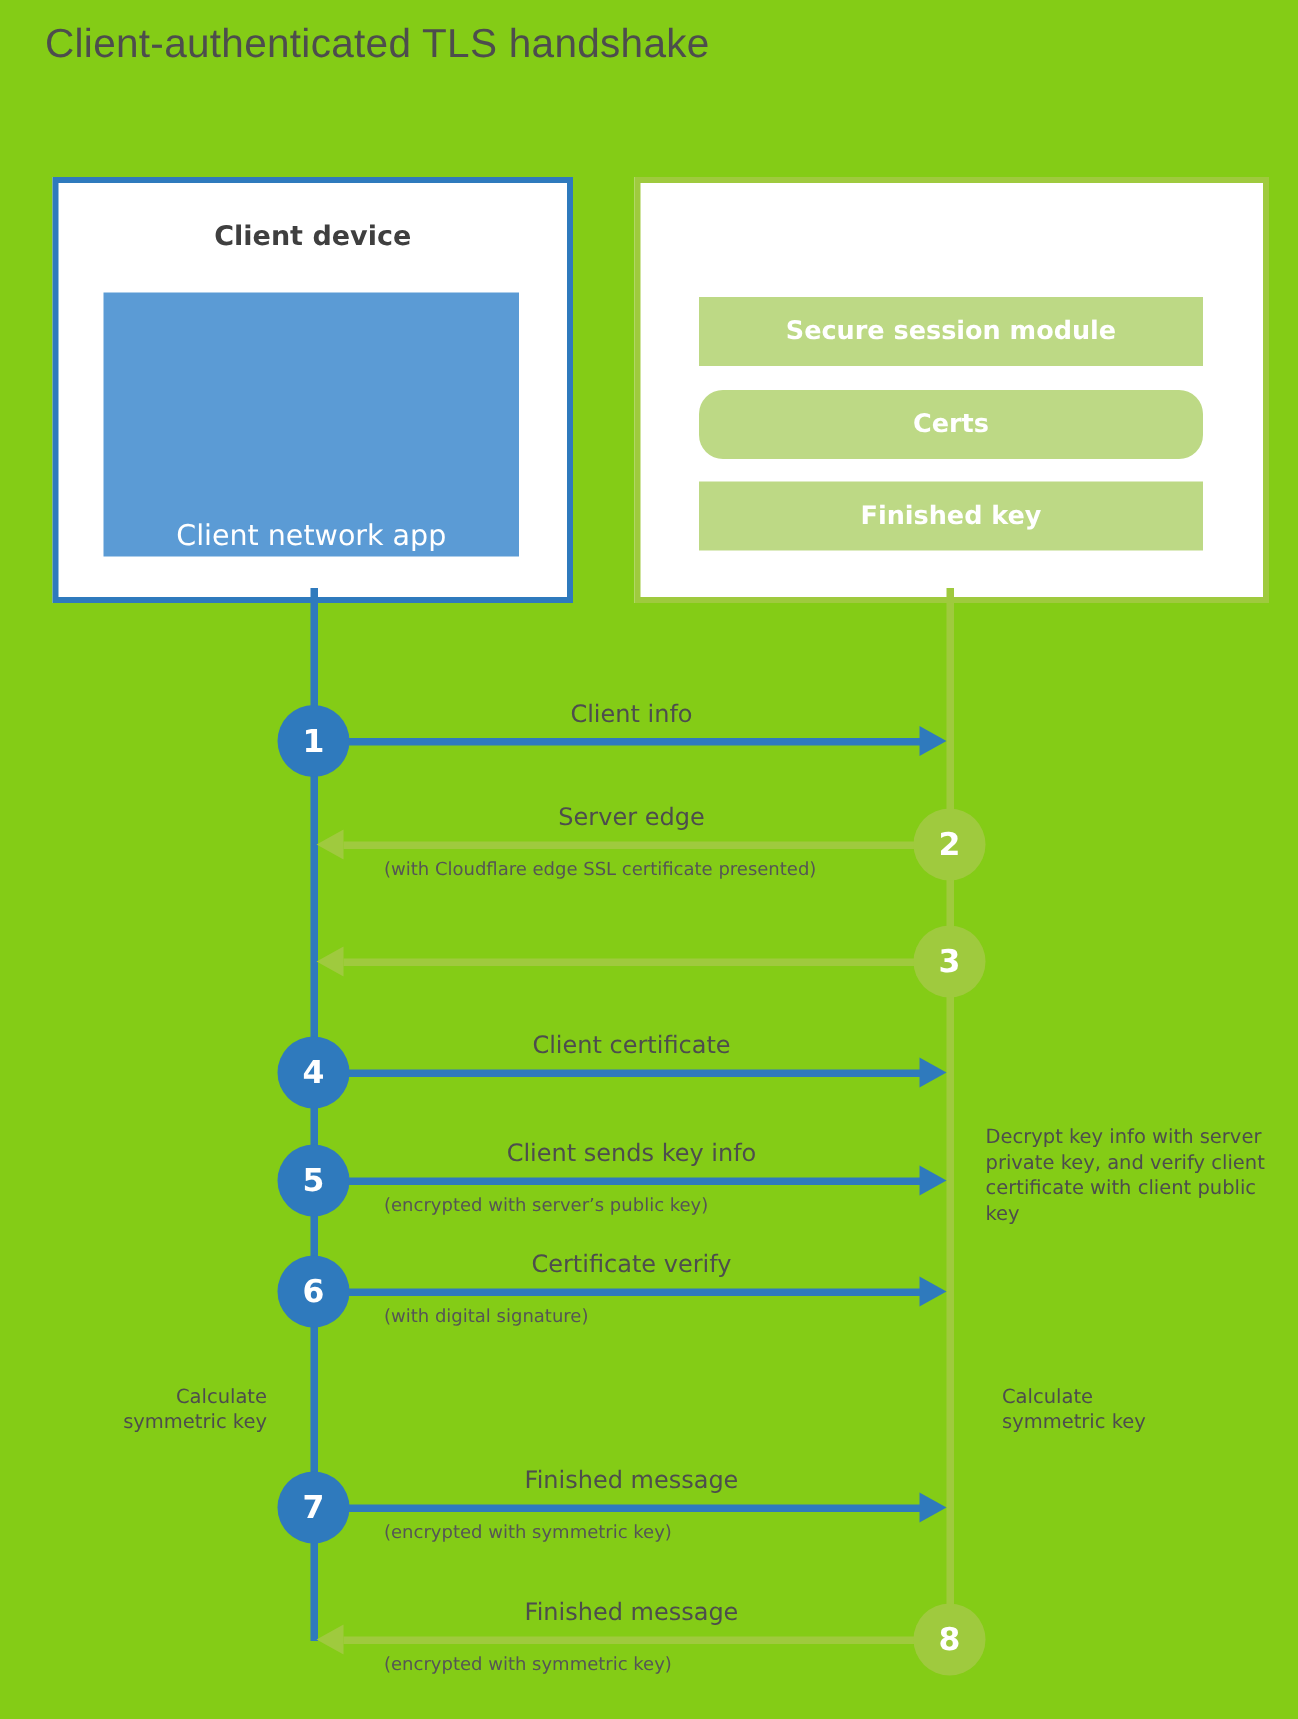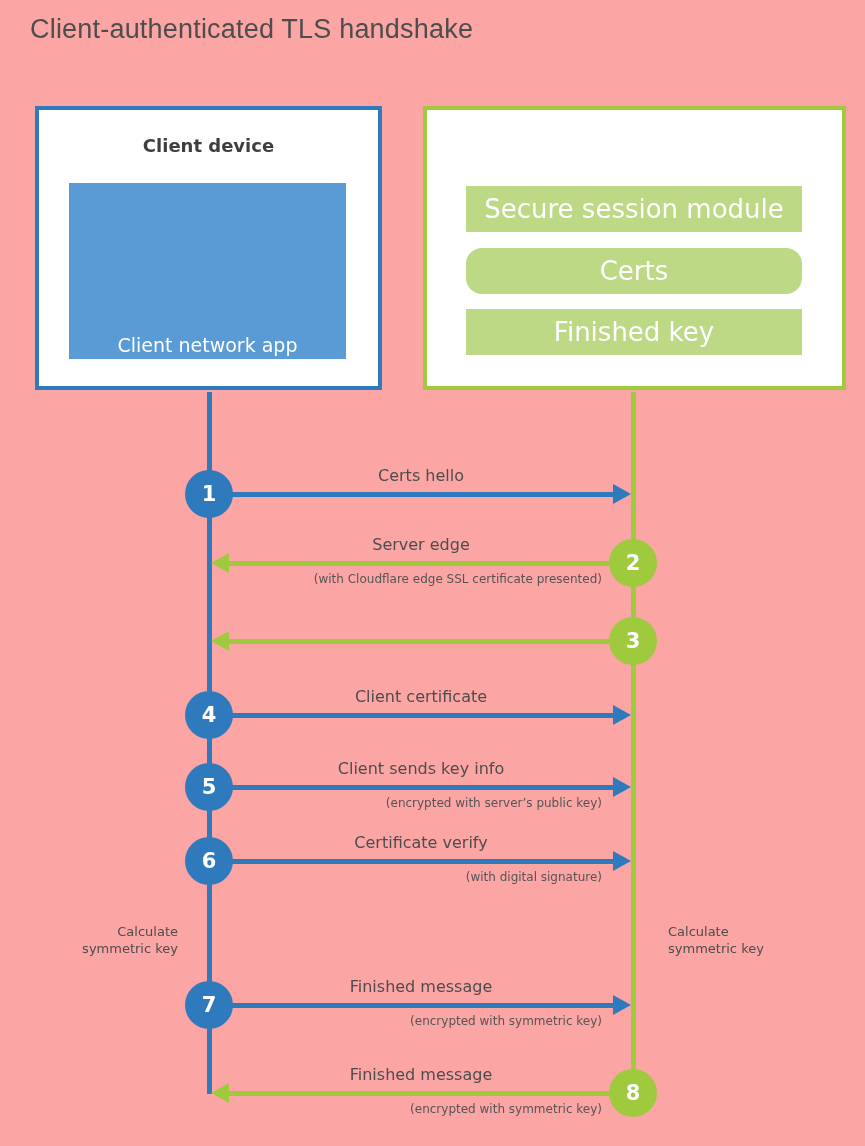--- a/index.html
+++ b/index.html
@@ -1,44 +1,44 @@
 <!DOCTYPE html>
 <html style="--blue: #2f7abd; --blue-fill: #5b9bd5; --green: #9fca3e; --green-fill: #bdd985; --heading-text: #3f3f3f; --label-text: #4d4d4d; --title-text: #4d4d4d;"><head>
 <meta charset="utf-8">
 <style>
   html,body { margin:0; padding:0; background:#ffffff; }
   .canvas {
-    position:relative; width:865px; height:1146px; background:#fca5a5;
+    position:relative; width:865px; height:1146px; background:#84cc16;
     font-family:"DejaVu Sans", sans-serif; overflow:hidden;
   }
   .title {
     position:absolute; left:30px; top:14px; margin:0;
     font-family:"Liberation Sans", sans-serif; font-weight:300;
     font-size:27px; color:var(--title-text,#4d4d4d); letter-spacing:.2px;
   }
 
   
-  .box { position:absolute; top:106px; height:284px; background:#fff; box-sizing:border-box; }
+  .box { position:absolute; top:118px; height:284px; background:#fff; box-sizing:border-box; }
   .client-box { left:35px;  width:347px; border:4px solid var(--blue,#2f7abd); }
   .server-box { left:423px; width:423px; border:4px solid var(--green,#9fca3e); }
   .box-title { margin-top:25px; text-align:center; font-weight:bold; font-size:18px;
                color:var(--heading-text,#3f3f3f); }
 
   .client-app {
     position:absolute; left:30px; top:73px; width:277px; height:176px;
     background:var(--blue-fill,#5b9bd5);
     display:flex; align-items:flex-end; justify-content:center; text-align:center;
   }
   .client-app-label { width:190px; font-size:19px; line-height:1.35; color:#ffffff; }
 
   .server-bar {
     position:absolute; left:39px; width:336px; height:46px;
     background:var(--green-fill,#bdd985);
     display:flex; align-items:center; justify-content:center;
-    font-size:26px; color:#ffffff;
+    font-size:17px; color:#ffffff;font-weight:bold;
   }
   .bar-1 { top:76px; } .bar-2 { top:138px;border-radius:16px; } .bar-3 { top:199px; }
 
   
   .vline { position:absolute; top:392px; width:5px; height:702px; }
   .vline-blue  { left:207px; background:var(--blue,#2f7abd); }
   .vline-green { left:631px; background:var(--green,#9fca3e); }
 
   
   .step { position:absolute; left:0; width:865px; height:62px; }
@@ -56,21 +56,21 @@
   .circle {
     position:absolute; top:4px; width:48px; height:48px; border-radius:50%;
     color:#fff; font-weight:bold; font-size:21px;
     display:flex; align-items:center; justify-content:center;
   }
   .from-client .circle { left:185px; background:var(--blue,#2f7abd); }
   .from-server .circle { left:609px; background:var(--green,#9fca3e); }
 
   .step-label { position:absolute; left:240px; top:0; width:362px; text-align:center;
                 font-size:16px; color:var(--label-text,#4d4d4d); }
-  .step-sub   { position:absolute; left:240px; top:37px; width:362px; text-align:right;
+  .step-sub   { position:absolute; left:256px; top:37px; width:362px; text-align:left;
                 font-size:12px; color:#555555; }
 
   
   .note { position:absolute; font-size:13px; line-height:17px; color:var(--label-text,#4d4d4d); }
   .note-decrypt { left:657px; top:750px; width:196px; }
   .calc-left    { left:48px;  top:923px; width:130px; text-align:right; }
   .calc-right   { left:668px; top:923px; width:130px; }
 </style>
 </head>
 <body>
@@ -89,21 +89,21 @@
   <div class="box server-box">
     <div class="server-bar bar-1">Secure session module</div>
     <div class="server-bar bar-2">Certs</div>
     <div class="server-bar bar-3">Finished key</div>
   </div>
 
   <div class="vline vline-blue"></div>
   <div class="vline vline-green"></div>
 
   <div class="step s1 from-client">
-    <div class="step-label">Certs hello</div>
+    <div class="step-label">Client info</div>
     <div class="arrow-bar"></div>
     <div class="arrow-head"></div>
     <div class="circle">1</div>
     <div class="step-sub"></div>
   </div>
 
   <div class="step s2 from-server">
     <div class="step-label">Server edge</div>
     <div class="arrow-bar"></div>
     <div class="arrow-head"></div>
@@ -151,16 +151,17 @@
   </div>
 
   <div class="step s8 from-server">
     <div class="step-label">Finished message</div>
     <div class="arrow-bar"></div>
     <div class="arrow-head"></div>
     <div class="circle">8</div>
     <div class="step-sub">(encrypted with symmetric key)</div>
   </div>
 
+  <div class="note note-decrypt">Decrypt key info with server private key, and verify client certificate with client public key</div>
   <div class="note calc-left">Calculate symmetric key</div>
   <div class="note calc-right">Calculate symmetric key</div>
 
 </div>
 
 </body></html>

